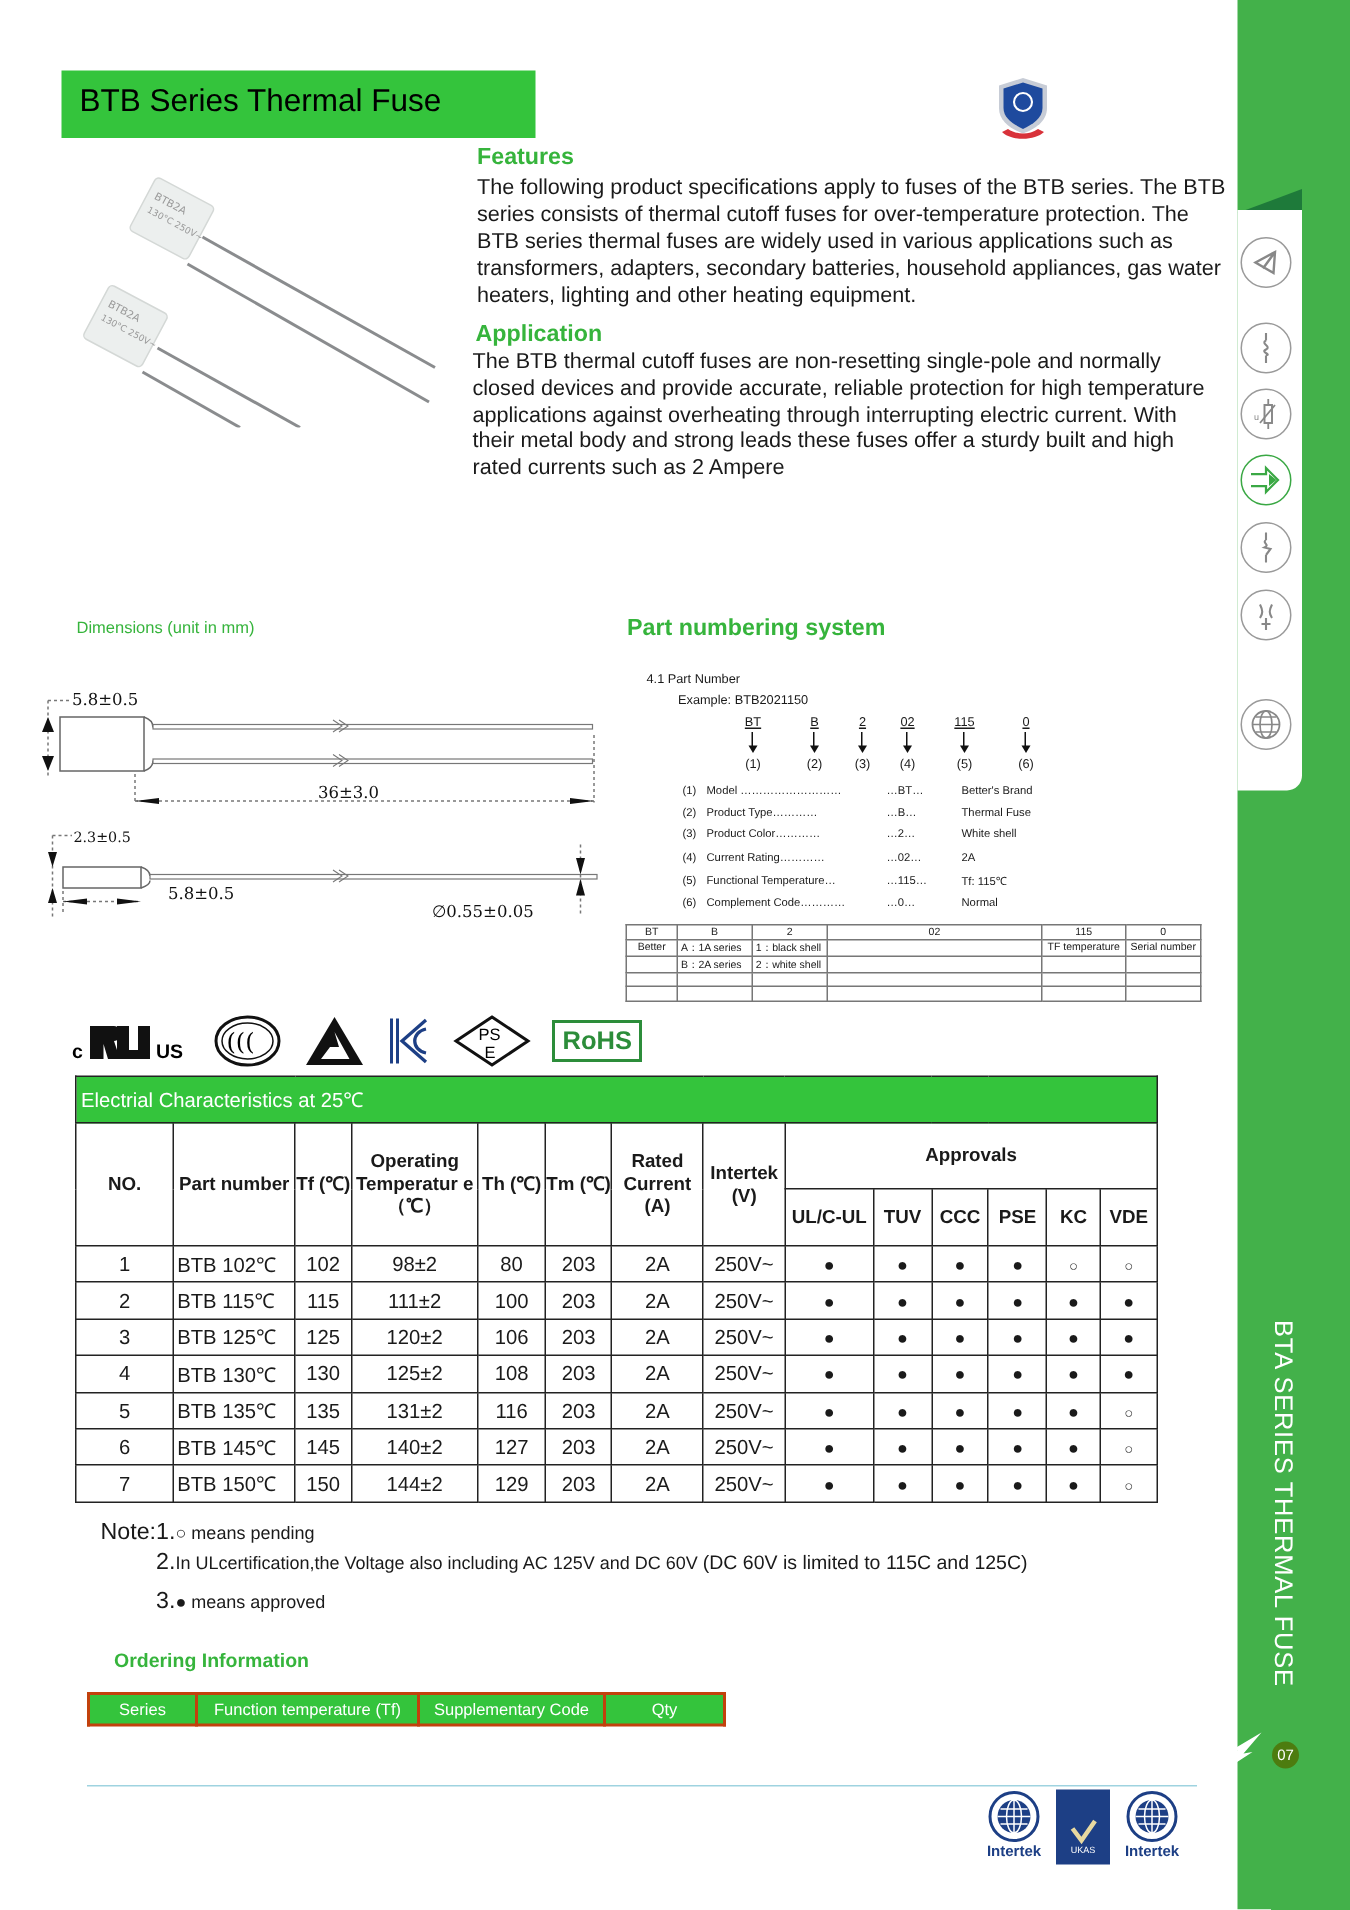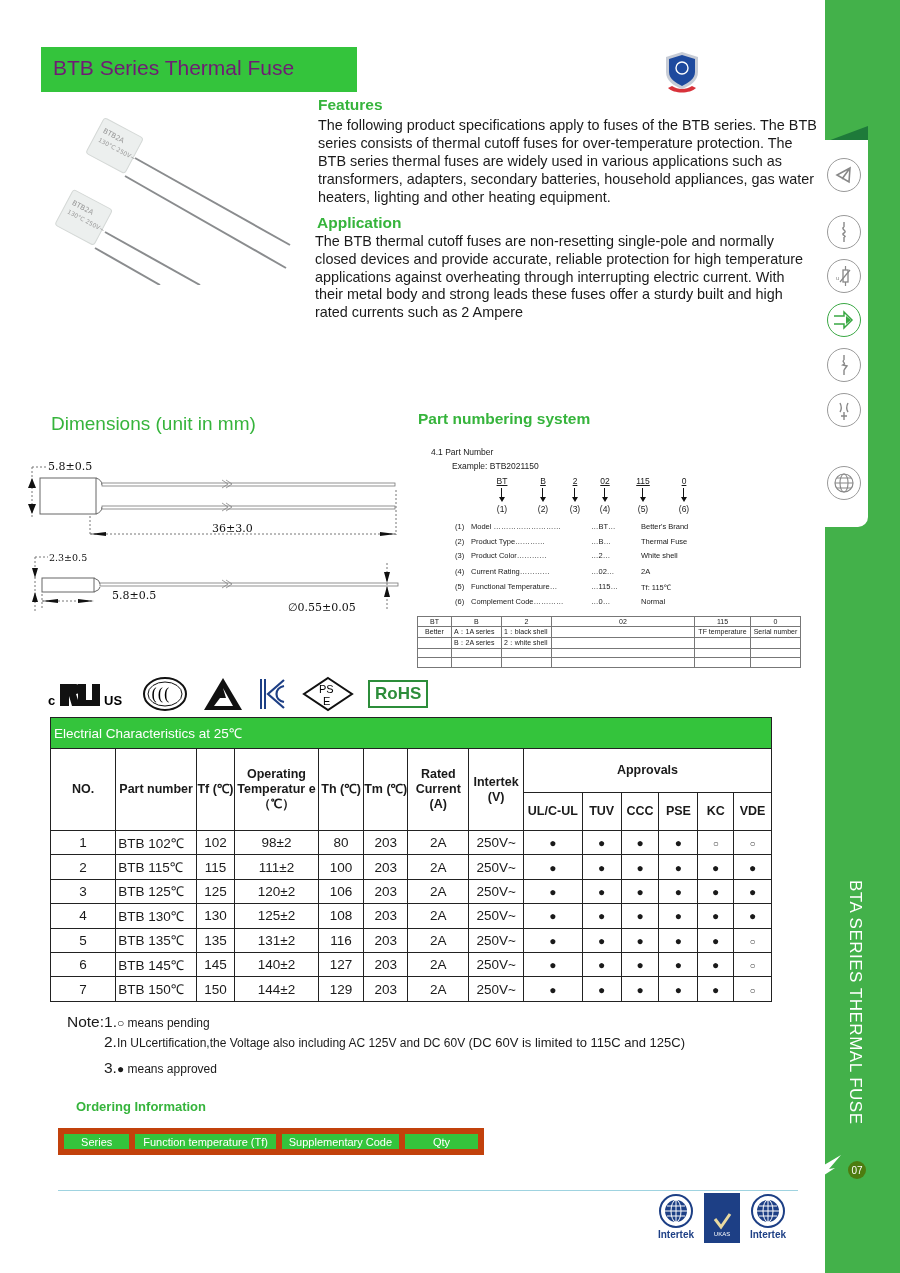--- a/index.html
+++ b/index.html
@@ -11,33 +11,33 @@
   .sidebar-panel { position: absolute; left: 825px; top: 140px; width: 43px; height: 387px; background: #fff; border-bottom-right-radius: 10px; }
   .sidebar-notch { position: absolute; left: 825px; top: 126px; width: 0; height: 0; border-left: 43px solid transparent; border-bottom: 16px solid #1e7a3a; }
   .side-icon { position: absolute; left: 827px; width: 34px; height: 34px; border-radius: 50%; border: 1.5px solid #9a9a9a; display: flex; align-items: center; justify-content: center; background: #fff; }
   .side-icon.active { border-color: #3aa844; }
   .side-icon svg { width: 24px; height: 24px; }
   .vertical-title { position: absolute; left: 845px; top: 880px; writing-mode: vertical-rl; color: #fff; font-size: 17px; letter-spacing: 0.5px; white-space: nowrap; }
   .page-num { position: absolute; left: 848px; top: 1161px; width: 18px; height: 18px; border-radius: 50%; background: #4d7c0f; color: #fff; font-size: 10px; display: flex; align-items: center; justify-content: center; }
   .page-slash { position: absolute; left: 813px; top: 1153px; width: 30px; height: 30px; }
 
   
-  .title-banner { position: absolute; left: 41px; top: 47px; width: 316px; height: 45px; background: #34c43c; color: #701a75; font-size: 21px; padding: 9px 0 0 12px; }
+  .title-banner { position: absolute; left: 41px; top: 47px; width: 316px; height: 45px; background: #34c43c; color: #000000; font-size: 21px; padding: 9px 0 0 12px; }
   .shield-logo { position: absolute; left: 662px; top: 50px; width: 40px; height: 44px; }
 
   .product-photo { position: absolute; left: 50px; top: 110px; width: 245px; height: 175px; }
 
   .green-head { color: #36b43c; font-weight: bold; font-size: 15.5px; }
   .features-head { position: absolute; left: 318px; top: 96px; }
   .features-text { position: absolute; left: 318px; top: 116px; width: 505px; font-size: 14.4px; line-height: 18px; }
   .app-head { position: absolute; left: 317px; top: 214px; }
   .app-text { position: absolute; left: 315px; top: 233px; width: 500px; font-size: 14.4px; line-height: 17.8px; }
 
   
-  .dim-head { position: absolute; left: 51px; top: 413px; color: #36b43c; font-size: 19px; }
+  .dim-head { position: absolute; left: 51px; top: 413px; color: #36b43c; font-size: 11px; }
   .dim-drawing { position: absolute; left: 22px; top: 450px; width: 385px; height: 175px; }
   .dim-label { font-family: "DejaVu Serif", serif; font-size: 11px; fill: #111; }
 
   
   .pn-head { position: absolute; left: 418px; top: 410px; color: #36b43c; font-weight: bold; font-size: 15.5px; }
   .pn-sub { position: absolute; left: 431px; top: 447px; font-size: 8.5px; }
   .pn-example { position: absolute; left: 452px; top: 461px; font-size: 8.5px; }
   .pn-seg { position: absolute; font-size: 8.5px; text-align: center; width: 30px; }
   .pn-seg .code { text-decoration: underline; display: block; }
   .pn-seg .arrow { display: block; height: 18px; position: relative; }
@@ -67,21 +67,21 @@
   .ring { font-size: 10px; color: #444; }
 
   
   .notes { position: absolute; left: 67px; top: 1013px; font-size: 12px; }
   .note-line { position: absolute; white-space: nowrap; }
   .big { font-size: 15.5px; }
 
   
   .order-head { position: absolute; left: 76px; top: 1099px; color: #36b43c; font-weight: bold; font-size: 13px; }
   .order-table { position: absolute; left: 58px; top: 1128px; width: 426px; border-collapse: collapse; font-size: 11px; }
-  .order-table th { background: #34c43c; color: #fff; font-weight: normal; height: 21px; border: 6px solid #c2410c; }
+  .order-table th { background: #34c43c; color: #fff; font-weight: normal; height: 21px; border: 2px solid #c2410c; }
   .order-table td { height: 21px; border: 1px solid #cfcfcf; text-align: center; font-size: 12px; }
 
   .footer-line { position: absolute; left: 58px; top: 1190px; width: 740px; height: 1px; background: #9fd3e0; }
   .footer-logos { position: absolute; left: 656px; top: 1193px; display: flex; gap: 8px; align-items: flex-start; text-align: center; }
   .intertek { display: flex; flex-direction: column; align-items: center; font-size: 10px; font-weight: bold; color: #1d3f85; }
   .ukas { width: 36px; height: 50px; background: #1d3f85; color: #fff; font-size: 6px; display: flex; flex-direction: column; align-items: center; justify-content: flex-end; padding-bottom: 6px; }
 </style>
 </head>
 <body>
 

